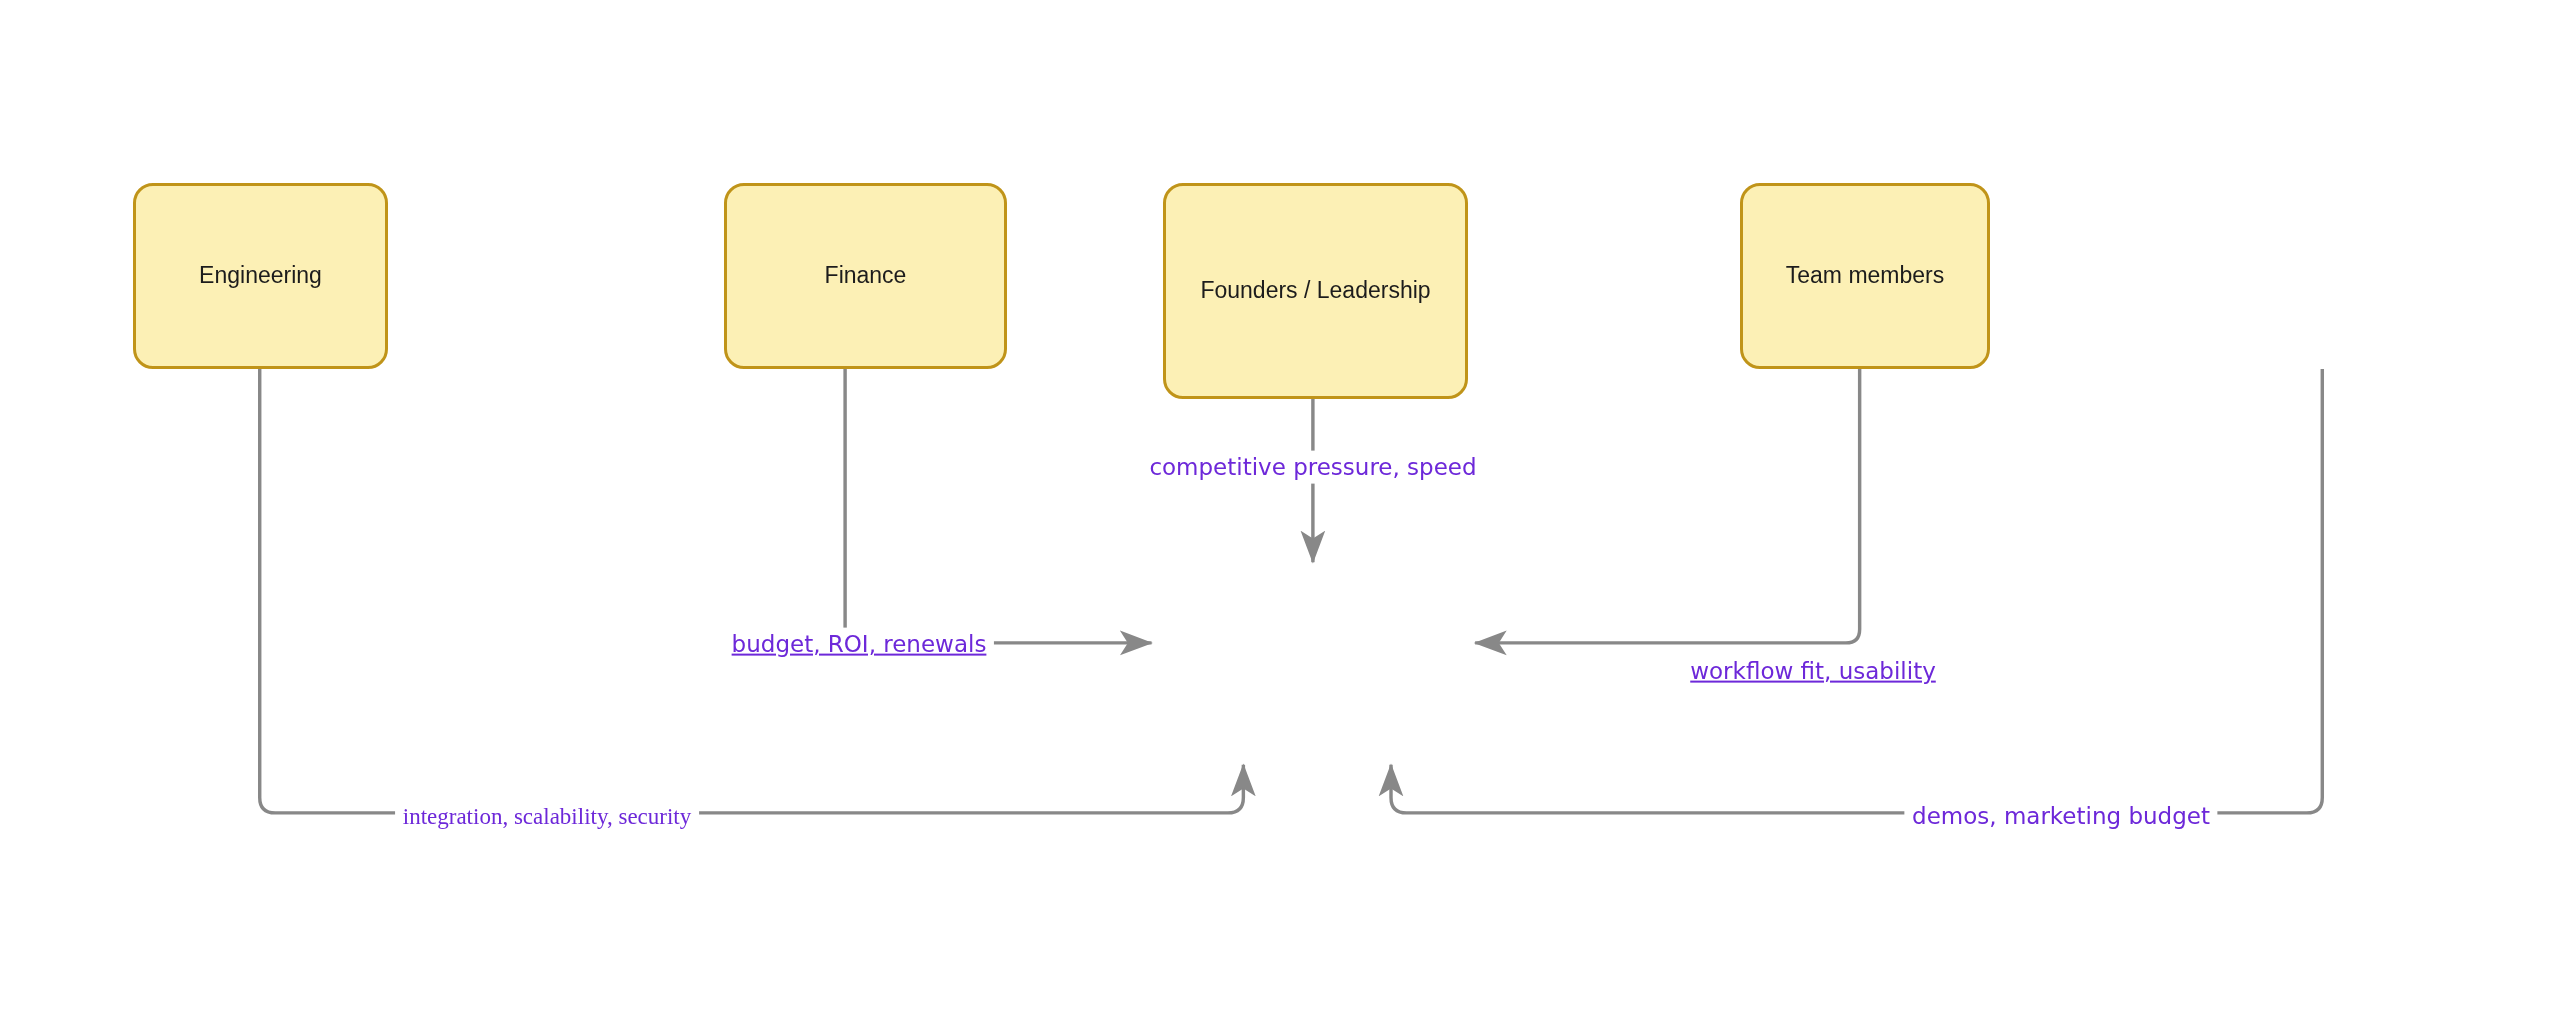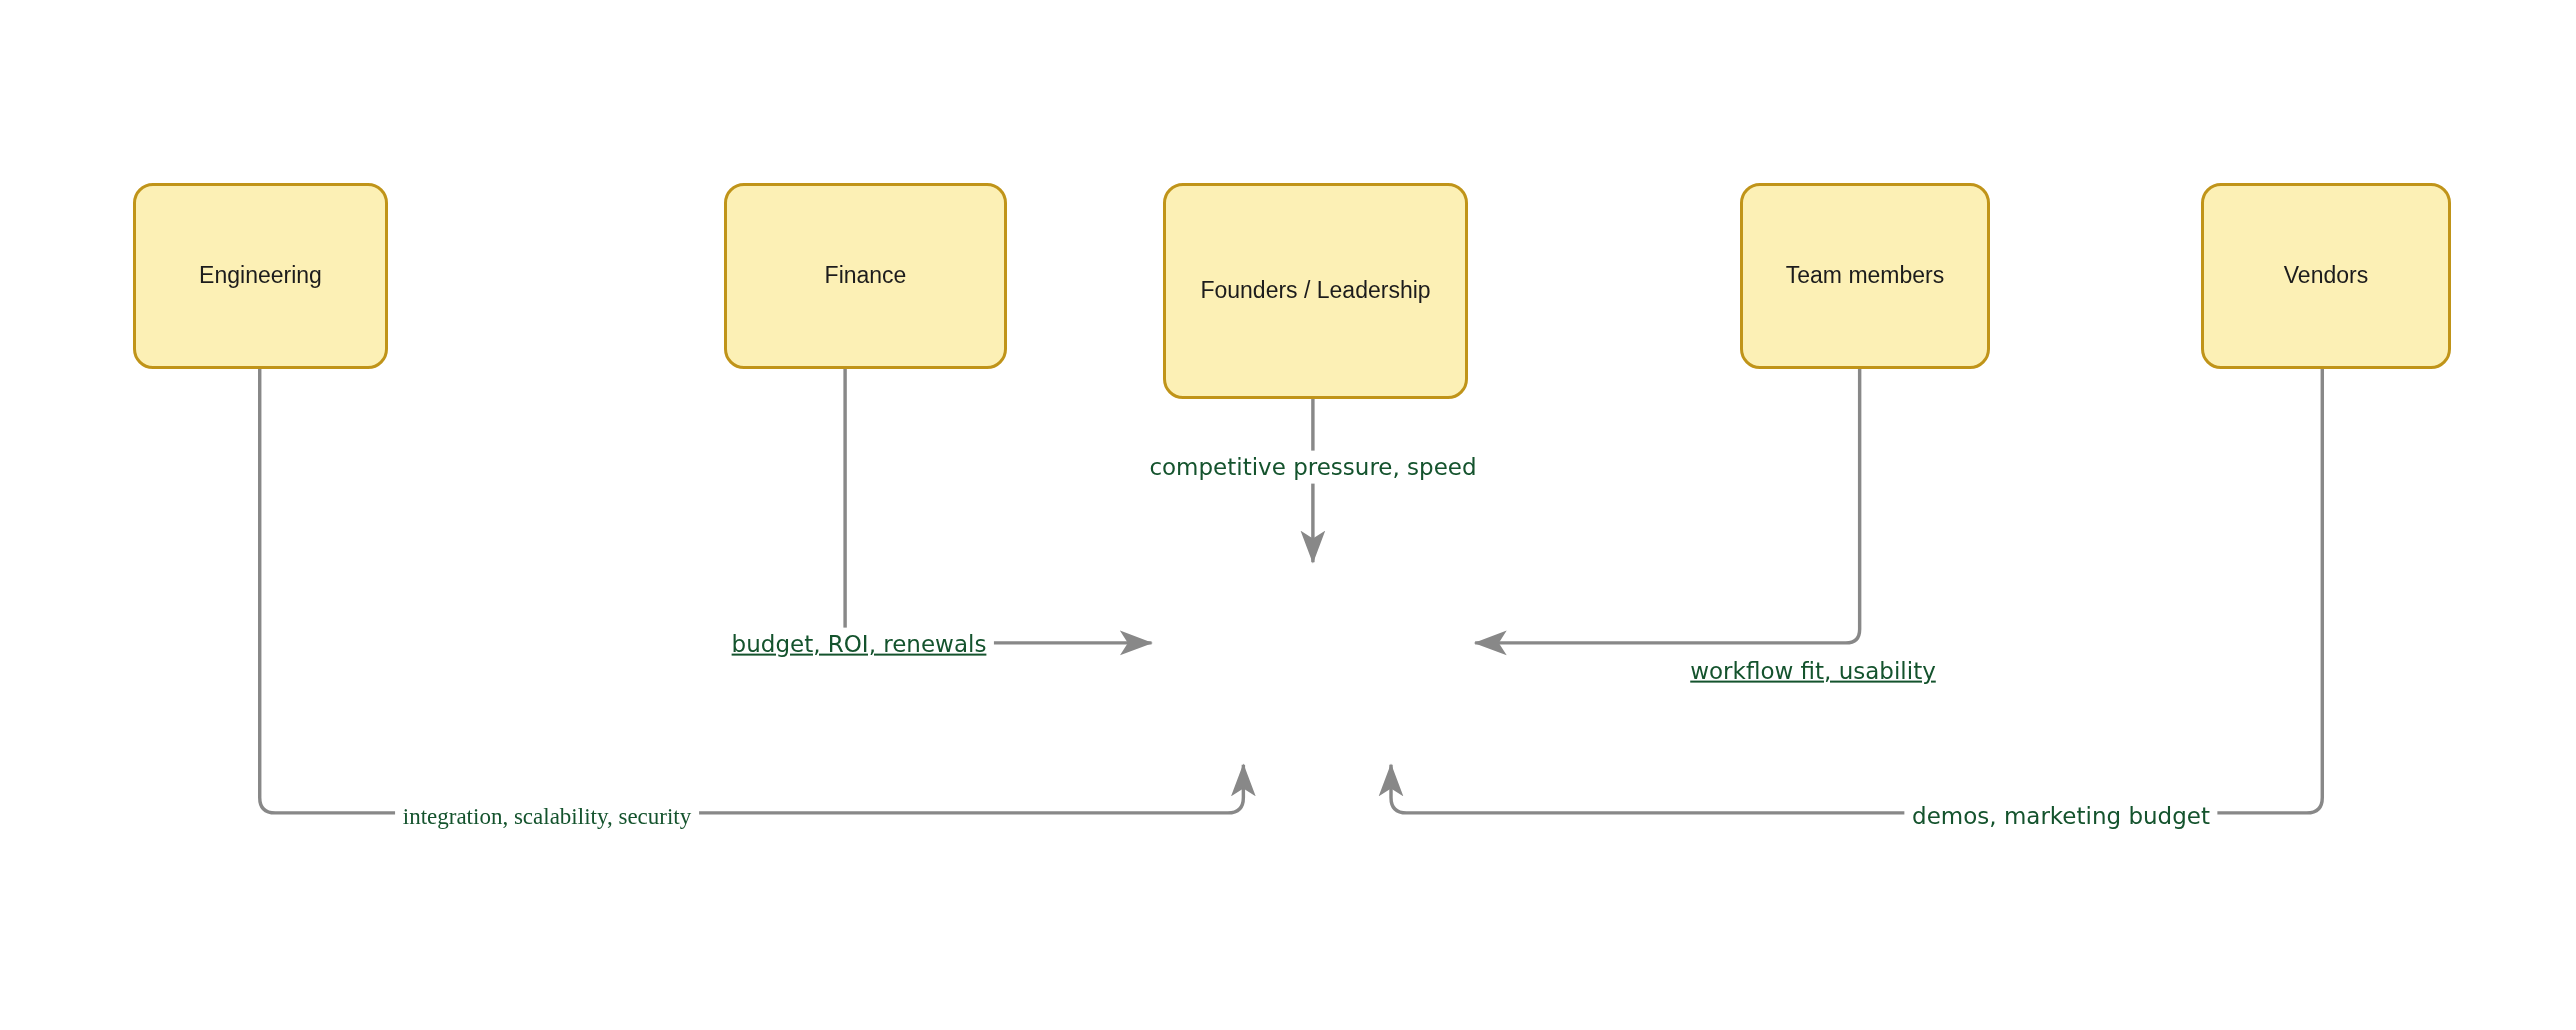--- a/index.html
+++ b/index.html
@@ -46,21 +46,21 @@
     line-height: 1.2;
     color: #1c1c1c;
     white-space: nowrap;
     pointer-events: none;
   }
   .edge-label {
     position: absolute;
     font-family: "DejaVu Sans", sans-serif;
     font-size: 23px;
     line-height: 1.2;
-    color: #14532d;
+    color: #6d28d9;
     white-space: nowrap;
     background: #ffffff;
     padding: 2.6px 7.7px;
     transform: translate(-50%, -50%);
     pointer-events: none;
   }
 </style>
 </head>
 <body>
 
@@ -93,23 +93,20 @@
   </div>
 
   <div class="node node-source" style="left:1163px; top:183px; width:305px; height:216px;">
     <span class="node-label">Founders / Leadership</span>
   </div>
 
   <div class="node node-source" style="left:1740px; top:183px; width:250px; height:186px;">
     <span class="node-label">Team members</span>
   </div>
 
-  <div class="node node-source" style="left:2201px; top:183px; width:250px; height:186px;">
-    <span class="node-label">Vendors</span>
-  </div>
 
 
   <div class="edge-label" style="left:1313px; top:467px;">competitive pressure, speed</div>
 
   <div class="edge-label" style="left:859px; top:644px;text-decoration:underline;">budget, ROI, renewals</div>
 
   <div class="edge-label" style="left:1813px; top:671px;text-decoration:underline;">workflow fit, usability</div>
 
   <div class="edge-label" style="left:547px; top:816px;font-family:Liberation Serif, serif;">integration, scalability, security</div>
 

